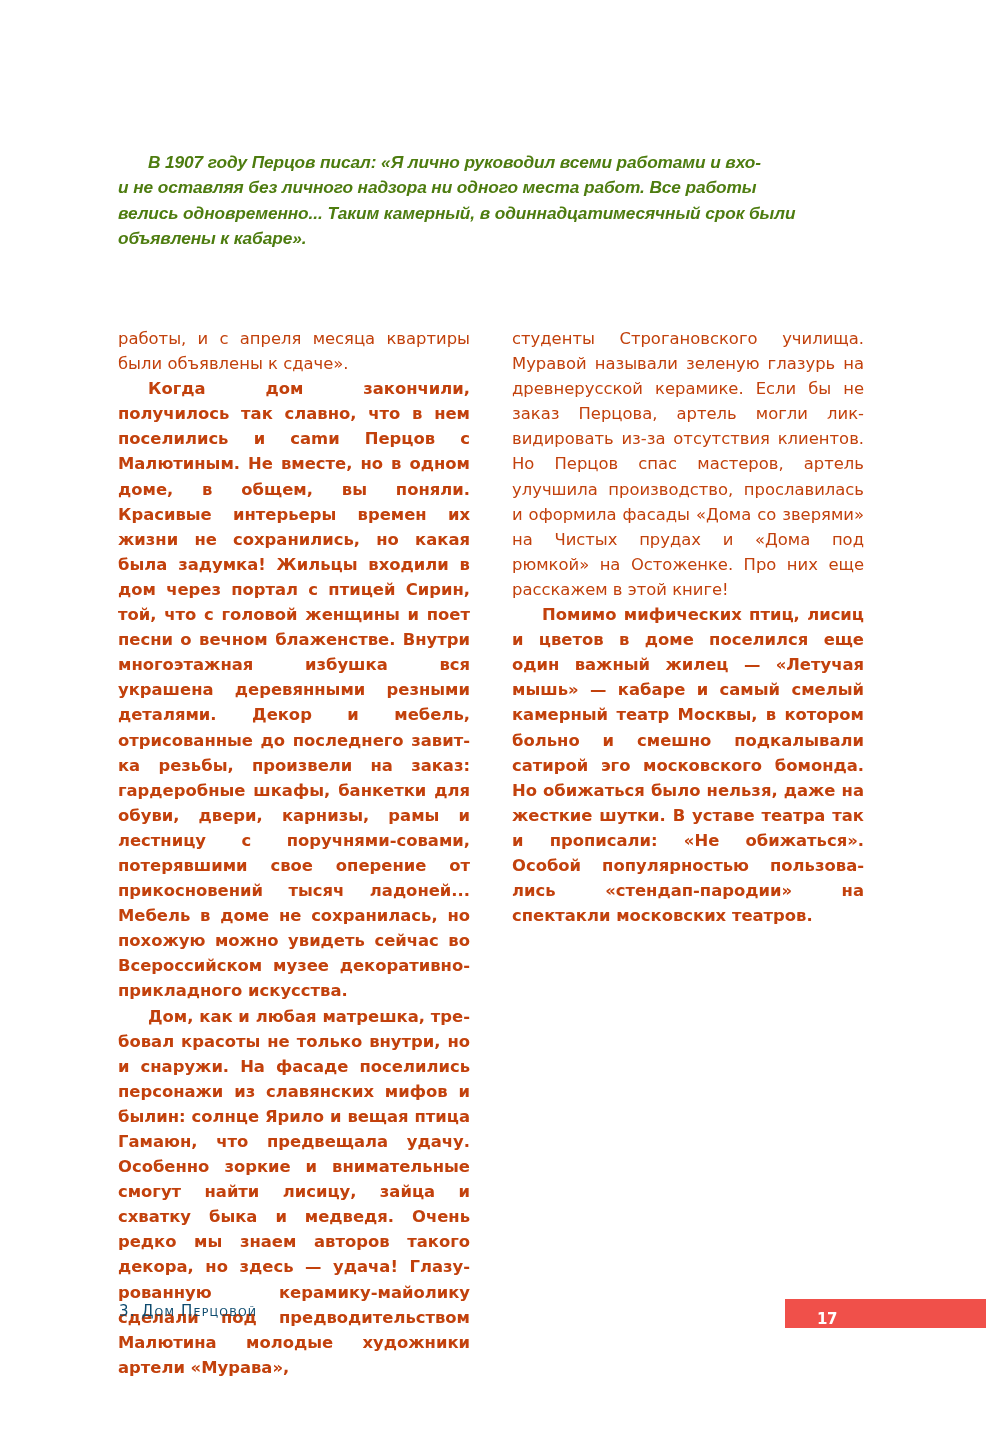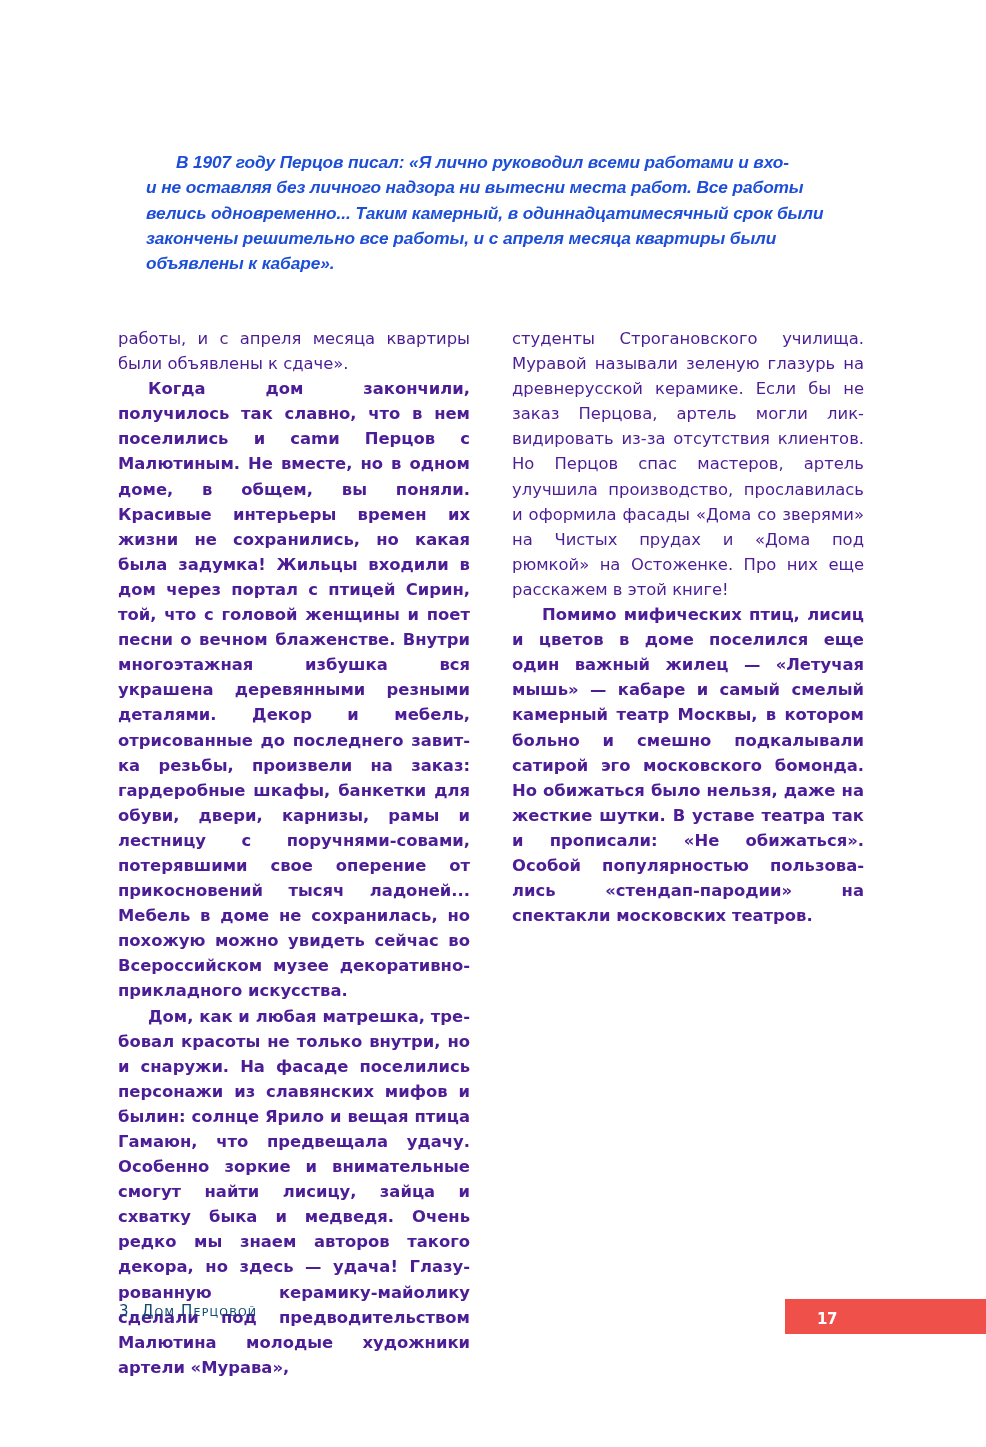--- a/index.html
+++ b/index.html
@@ -13,44 +13,43 @@
       position: relative;
       overflow: hidden;
       font-family: "DejaVu Sans", sans-serif;
       color: #231f20;
     }
     .quote {
       position: absolute;
       left: 118px;
       top: 150px;
       width: 716px;
-      color: #1d4ed8;
+      color: #4d7c0f;
       font-family: "Liberation Sans", sans-serif;
       font-style: italic;
       font-weight: bold;
       font-size: 17.3px;
       line-height: 25.3px;
       letter-spacing: -0.1px;
-      margin-left: 28px;
     }
     .quote .qline {
       display: block;
       white-space: nowrap;
     }
     .quote .qline.first {
       padding-left: 30px;
     }
     .column {
       position: absolute;
       top: 326px;
       width: 352px;
       font-family: "DejaVu Sans", sans-serif;
       font-size: 16.4px;
       line-height: 25.1px;
-      color: #4c1d95;
+      color: #c2410c;
     }
     .column.left { left: 118px; }
     .column.right { left: 512px; }
     .column p {
       margin: 0;
       text-align: justify;
       text-align-last: left;
       hyphens: manual;
     }
     .column p.indent {
@@ -66,42 +65,41 @@
       font-size: 15px;
       letter-spacing: 1.2px;
       font-weight: normal;
       font-variant: small-caps;
     }
     .page-block {
       position: absolute;
       left: 785px;
       top: 1299px;
       width: 201px;
-      height: 35px;
+      height: 29px;
       background: #f0504a;
     }
     .page-number {
       position: absolute;
       left: 32px;
       top: 11px;
       color: #ffffff;
       font-family: "DejaVu Sans", sans-serif;
       font-weight: bold;
       font-size: 15px;
       letter-spacing: -0.5px;
     }
   </style>
 </head>
 <body>
 
 <div class="quote">
   <span class="qline first">В 1907 году Перцов писал: «Я лично руководил всеми работами и вхо-</span>
-  <span class="qline">и не оставляя без личного надзора ни вытесни места работ. Все работы</span>
+  <span class="qline">и не оставляя без личного надзора ни одного места работ. Все работы</span>
   <span class="qline">велись одновременно... Таким камерный, в одиннадцатимесячный срок были</span>
-  <span class="qline">закончены решительно все работы, и с апреля месяца квартиры были</span>
   <span class="qline">объявлены к кабаре».</span>
 </div>
 
 <div class="column left">
   <p>работы, и с апреля месяца квартиры были объявлены к сдаче».</p>
   <p class="indent">Когда дом закончили, получилось так славно, что в нем поселились и са­mи Перцов с Малютиным. Не вместе, но в одном доме, в общем, вы поняли. Красивые интерьеры времен их жизни не сохранились, но какая была задум­ка! Жильцы входили в дом через пор­тал с птицей Сирин, той, что с голо­вой женщины и поет песни о вечном блаженстве. Внутри многоэтажная избушка вся украшена деревянными резными деталями. Декор и мебель, отрисованные до последнего завит­ка резьбы, произвели на заказ: гарде­робные шкафы, банкетки для обуви, двери, карнизы, рамы и лестницу с по­ручнями-совами, потерявшими свое оперение от прикосновений тысяч ла­доней... Мебель в доме не сохранилась, но похожую можно увидеть сейчас во Всероссийском музее декоратив­но-прикладного искусства.</p>
   <p class="indent">Дом, как и любая матрешка, тре­бовал красоты не только внутри, но и снаружи. На фасаде поселились пер­сонажи из славянских мифов и былин: солнце Ярило и вещая птица Гамаюн, что предвещала удачу. Особенно зор­кие и внимательные смогут найти лисицу, зайца и схватку быка и мед­ведя. Очень редко мы знаем авторов такого декора, но здесь — удача! Глазу­рованную керамику-майолику сделали под предводительством Малютина молодые художники артели «Мурава»,</p>
 </div>
 
 <div class="column right">

